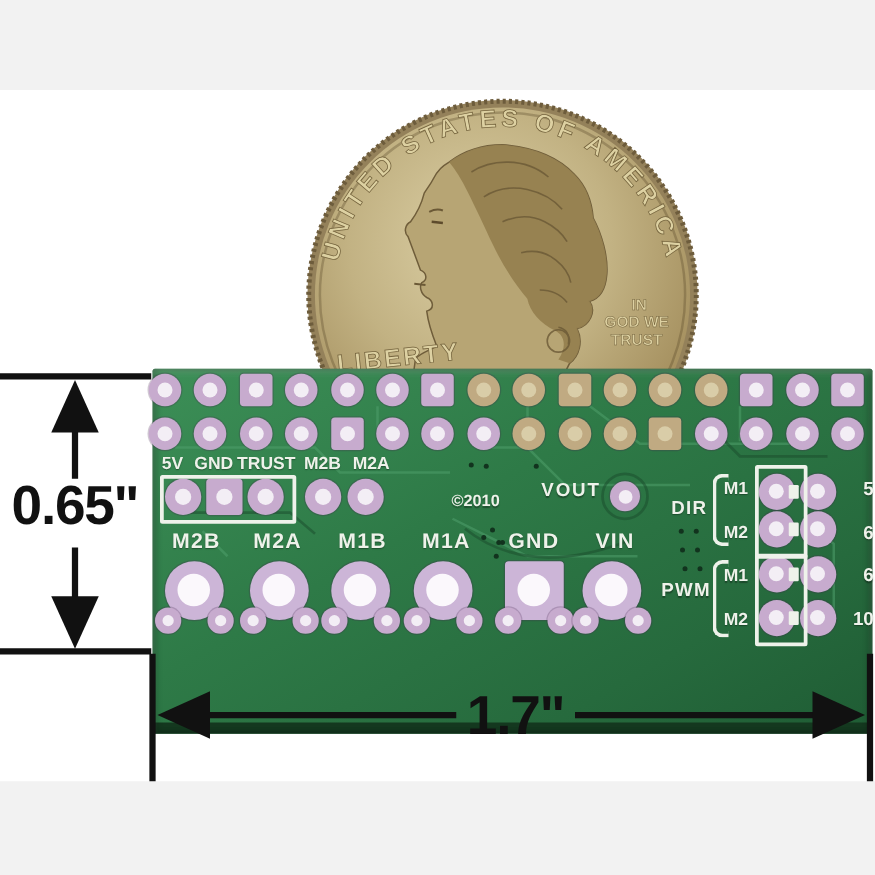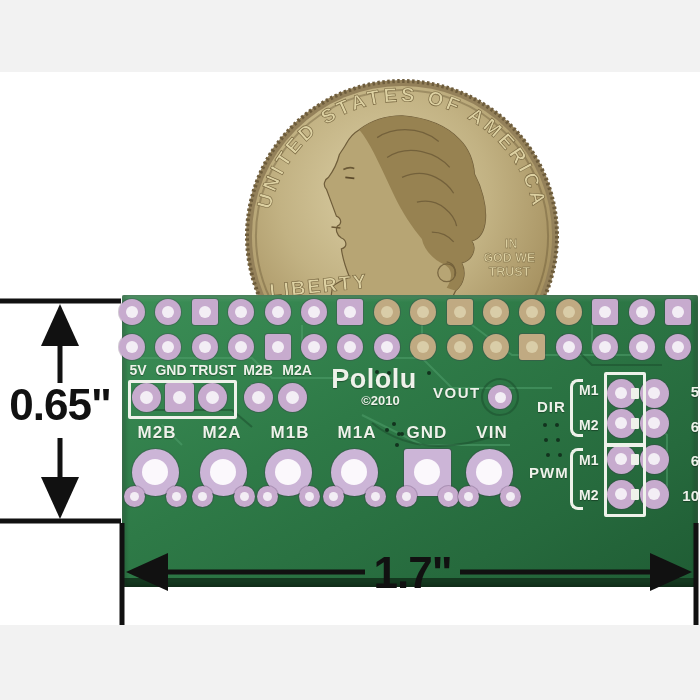--- a/index.html
+++ b/index.html
@@ -331,21 +331,20 @@
       </div>
 
     <div class="silk-box" style="left:6px;top:85px;width:103px;height:33px;"></div>
 
     <span class="silk ctr" style="left:16px;top:68px;font-size:14px;">5V</span>
     <span class="silk ctr" style="left:49px;top:68px;font-size:14px;">GND</span>
     <span class="silk ctr" style="left:91px;top:68px;font-size:14px;">TRUST</span>
     <span class="silk ctr" style="left:136px;top:68px;font-size:14px;">M2B</span>
     <span class="silk ctr" style="left:175px;top:68px;font-size:14px;">M2A</span>
 
-    <div class="silk" style="left:203px;top:71px;width:98px;text-align:center;font-size:27px;letter-spacing:.5px;">Pololu</div>
     <div class="silk" style="left:216px;top:99px;width:85px;text-align:center;font-size:13px;">©2010</div>
 
     <span class="silk" style="left:311px;top:90px;font-size:15px;letter-spacing:1.5px;">VOUT</span>
 
     <span class="silk" style="left:415px;top:104px;font-size:15px;letter-spacing:1px;">DIR</span>
     <div class="bracket" style="left:448px;top:84px;height:52px;"></div>
     <span class="silk" style="left:457px;top:88px;font-size:14px;">M1</span>
     <span class="silk" style="left:457px;top:123px;font-size:14px;">M2</span>
     <div class="silk-box" style="left:482px;top:77px;width:36px;height:69px;"></div>
     <span class="pin-num" style="left:551px;top:89px;">5</span>

